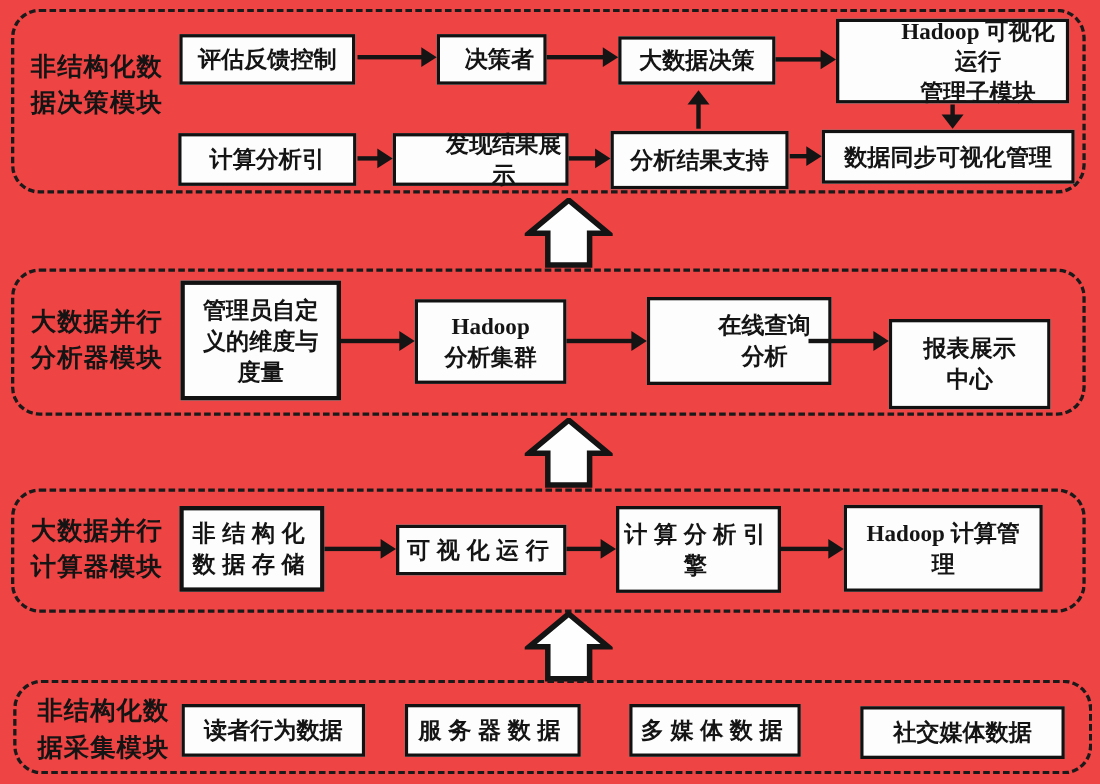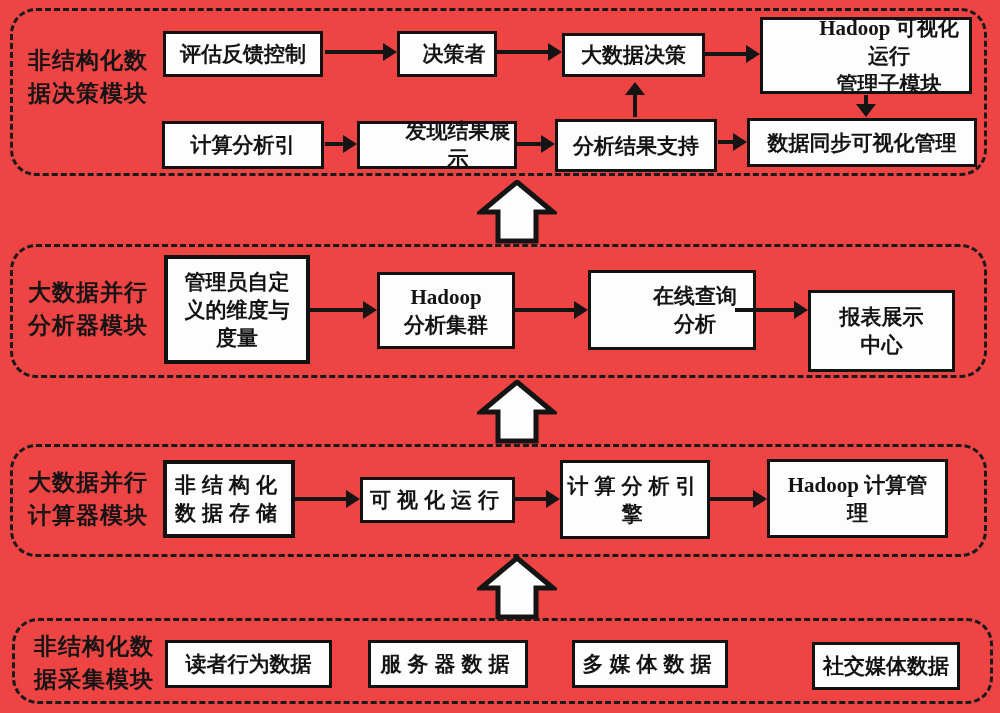--- a/index.html
+++ b/index.html
@@ -121,15 +121,15 @@
     <polygon points="40,2 76,32 59,32 59,61 21,61 21,32 4,32" fill="#fefefe" stroke="#141414" stroke-width="5" stroke-linejoin="miter"></polygon>
   </svg>
 
   <div class="module" style="left:12px; top:618px; width:981px; height:86px;"></div>
   <div class="mlabel" style="left:28px; top:630px; width:132px;">非结构化数
 据采集模块</div>
 
   <div class="box" style="left:165px; top:640px; width:167px; height:48px;">读者行为数据</div>
   <div class="box spaced" style="left:368px; top:640px; width:160px; height:48px;">服务器数据</div>
   <div class="box spaced" style="left:572px; top:640px; width:156px; height:48px;">多媒体数据</div>
-  <div class="box" style="left:812px; top:642px; width:148px; height:48px;">社交媒体数据</div>
+  <div class="box" style="left:782px; top:642px; width:186px; height:48px;">社交媒体数据</div>
 
 </div>
 
 </body></html>

